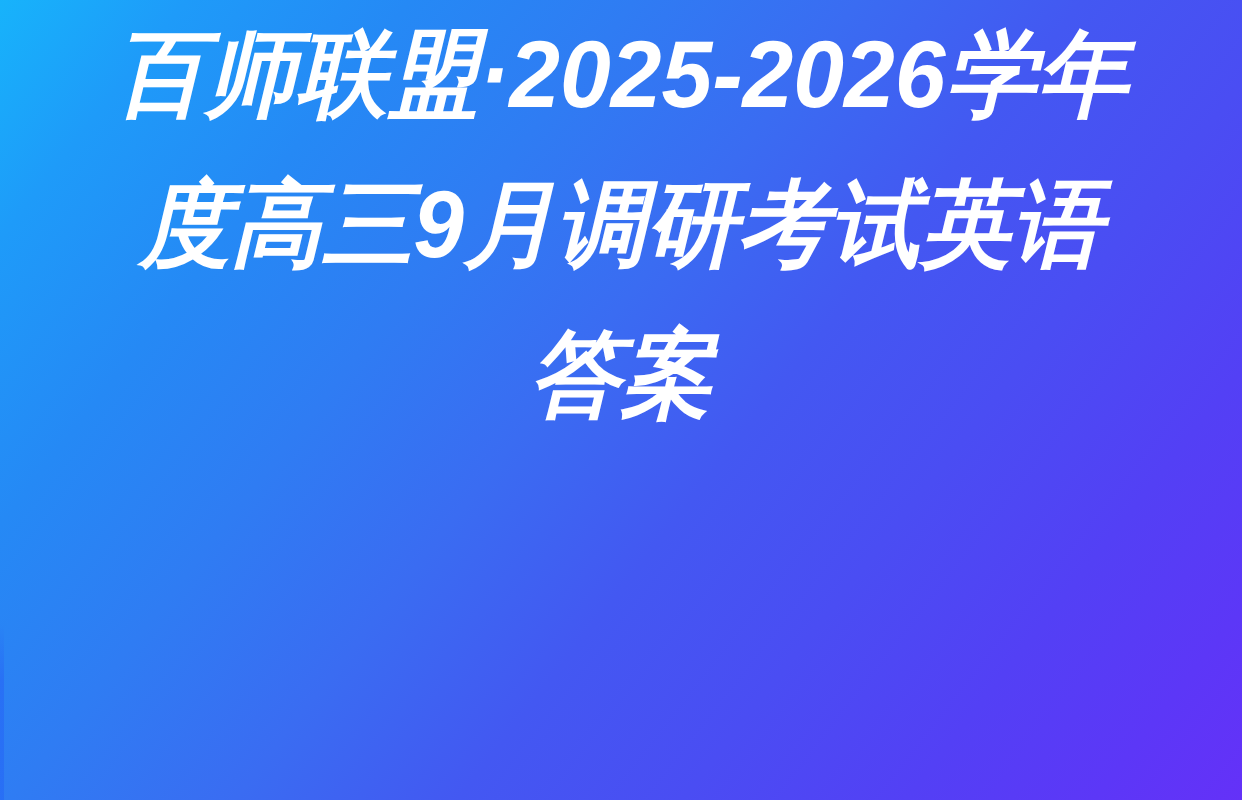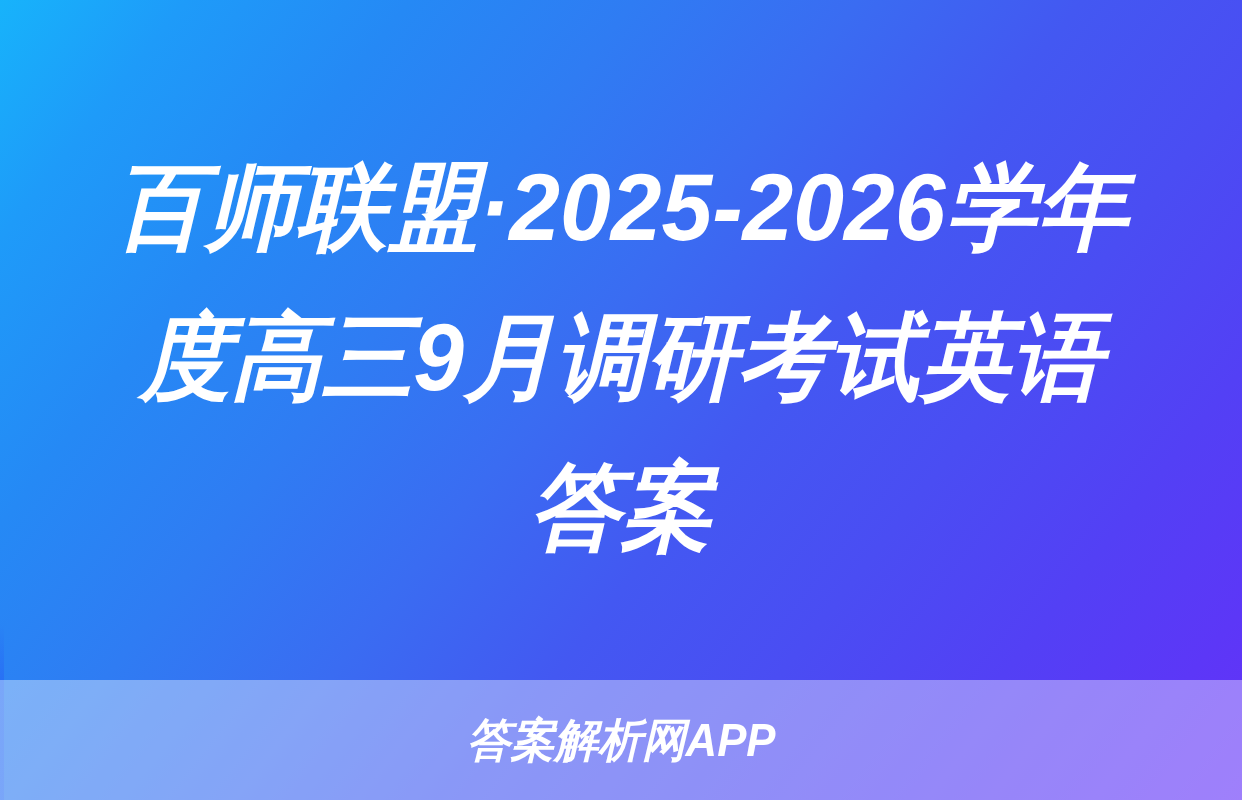--- a/index.html
+++ b/index.html
@@ -42,21 +42,21 @@
     pointer-events: none;
   }
 
   .title-area {
     position: absolute;
     left: 0;
     right: 0;
     top: 0;
     height: 583px;
     display: flex;
-    align-items: flex-end;
+    align-items: flex-start;
     justify-content: center;
   }
 
   .title {
     width: 1060px;
     margin: 0;
     color: #ffffff;
     font-family: "Liberation Sans", "DejaVu Sans", sans-serif;
     font-weight: 700;
     font-style: italic;
@@ -99,17 +99,14 @@
 <body>
 
 <div class="banner">
 
   <div class="left-edge"></div>
 
   <div class="title-area">
     <h1 class="title">百师联盟·2025-2026学年度高三9月调研考试英语答案</h1>
   </div>
 
-  <div class="footer-band">
-    <div class="footer-text">答案解析网APP</div>
-  </div>
 
 </div>
 
 </body></html>

